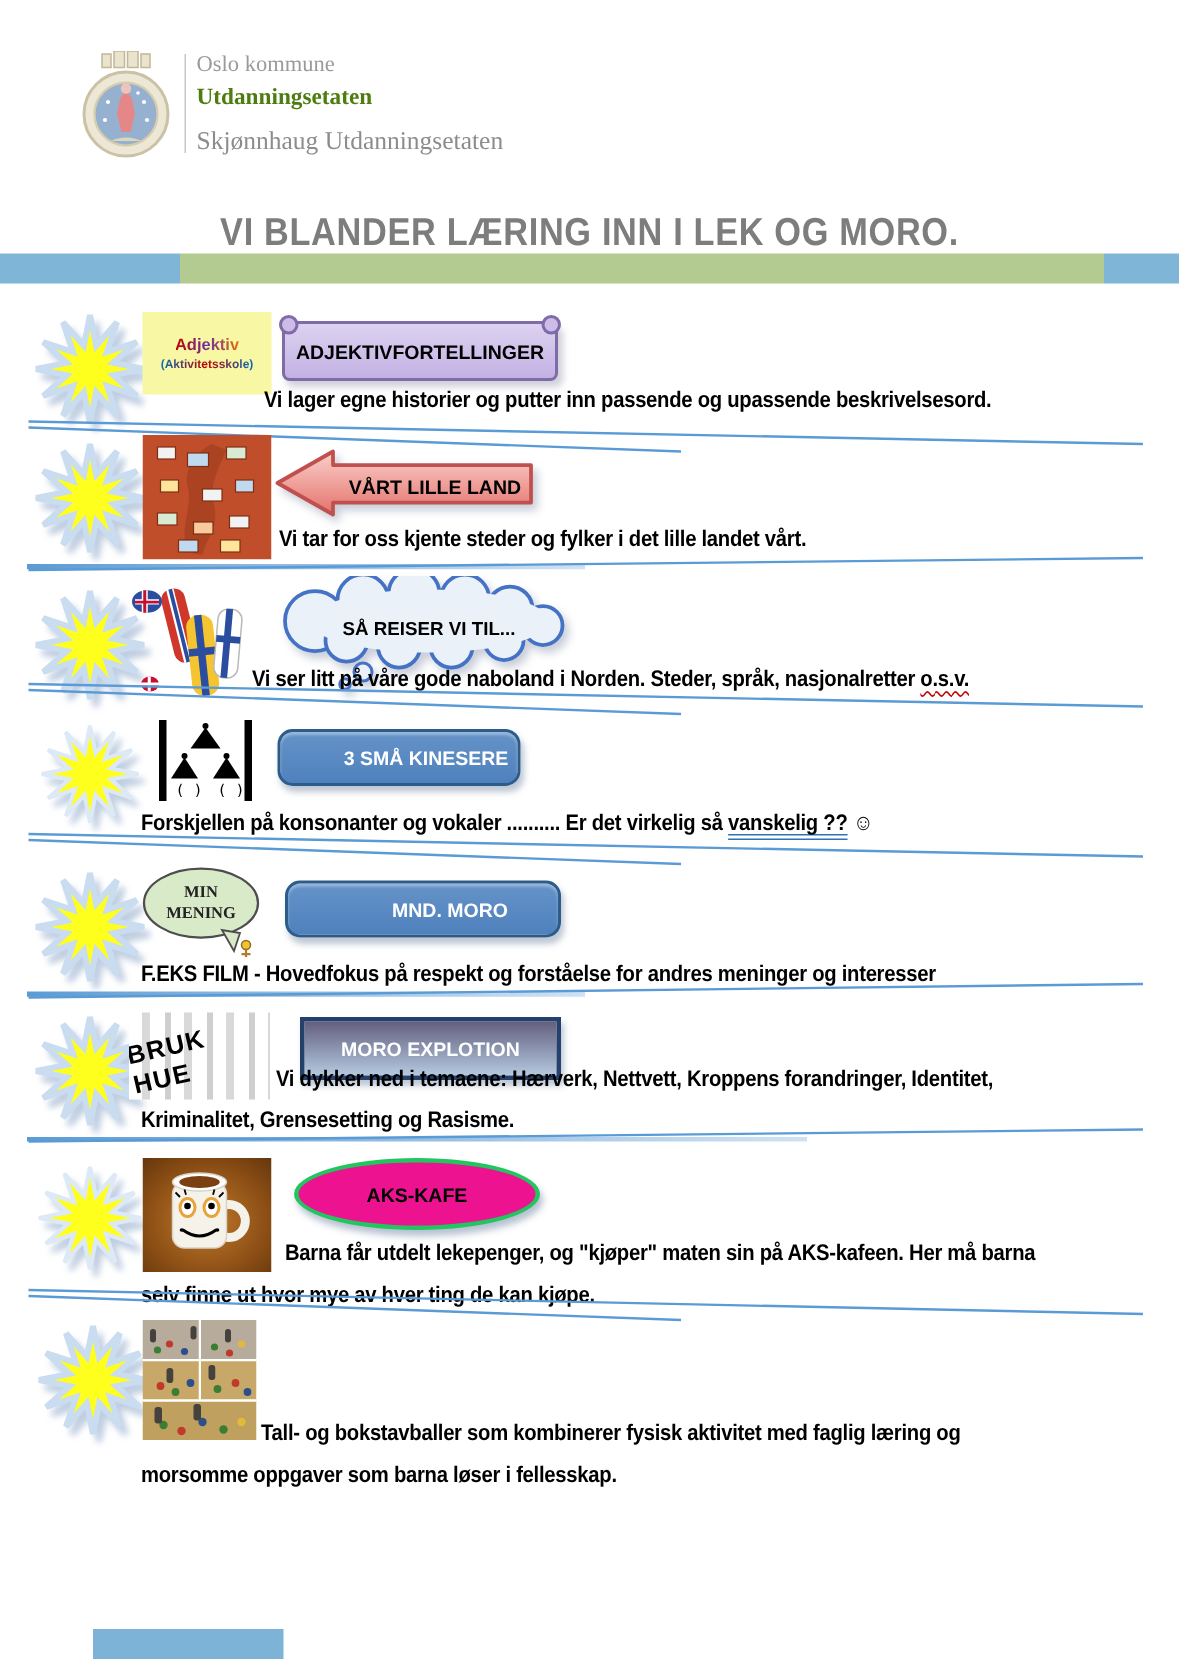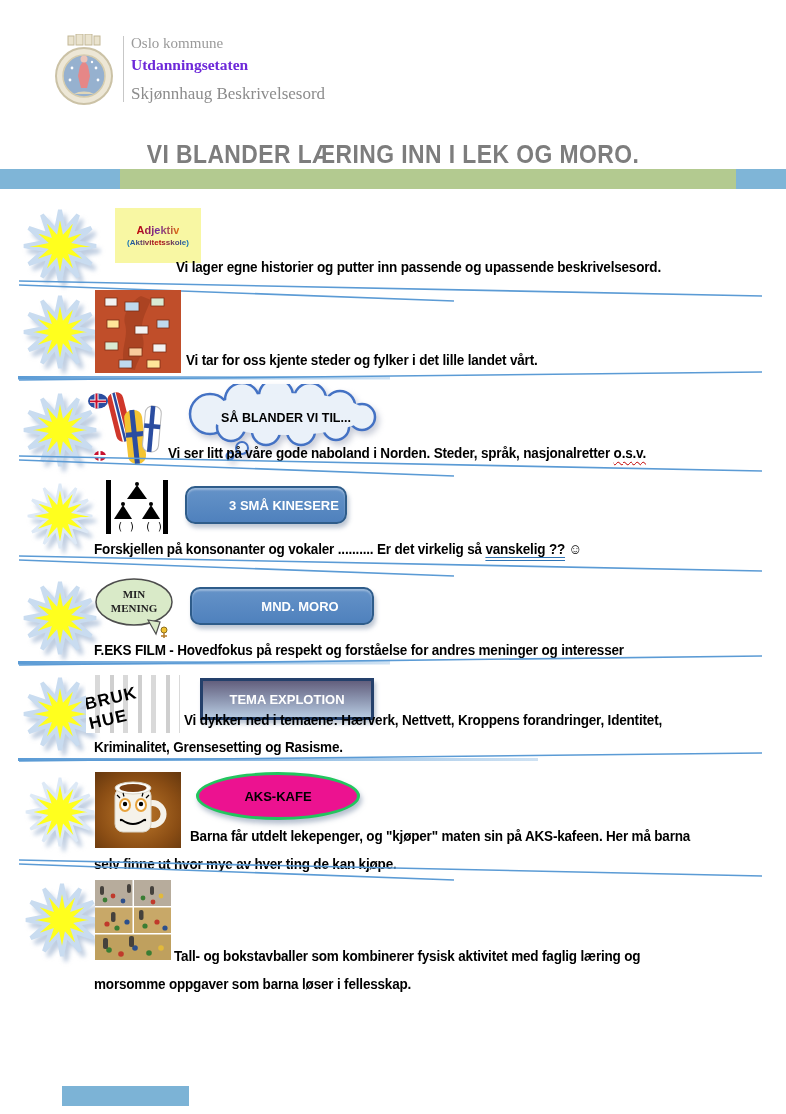--- a/index.html
+++ b/index.html
@@ -35,21 +35,21 @@
     inset 0 2px 2px rgba(255,255,255,.35);}
   .blue-rect .banner-label{color:#fff;padding-left:36px;}
   .mind-rect{position:absolute;background:linear-gradient(180deg,#635f7d 0%,#8b94af 50%,#b6c9df 100%);
     border:3px solid #24406b;box-shadow:2px 4px 4px rgba(110,130,160,.45);}
   .mind-rect .banner-label{color:#fff;}
   .aks-ellipse{position:absolute;background:#ec1290;border:3px solid #22c55e;border-radius:50%;
     box-shadow:2px 4px 5px rgba(110,130,160,.5);}
   .arrow-wrap{position:absolute;filter:drop-shadow(3px 4px 3px rgba(120,130,160,.4));}
   
   .img-box{position:absolute;overflow:hidden;}
-  .adjektiv-box{background:#f8f7a3;display:flex;flex-direction:column;align-items:center;justify-content:center;gap:2px;margin-left:20px;}
+  .adjektiv-box{background:#f8f7a3;display:flex;flex-direction:column;align-items:center;justify-content:center;gap:2px;}
   .adjektiv-l1{font:bold 11px "Liberation Sans",sans-serif;
     background-image:linear-gradient(90deg,#c00000,#7030a0,#e36c09);-webkit-background-clip:text;background-clip:text;color:transparent;}
   .adjektiv-l2{font:bold 8px "Liberation Sans",sans-serif;
     background-image:linear-gradient(90deg,#0070c0,#c00000,#0070c0);-webkit-background-clip:text;background-clip:text;color:transparent;}
   .bruk-box{background:repeating-linear-gradient(90deg,#fff 0 9px,#d9d9d9 9px 14px,#fff 14px 24px,#cfcfcf 24px 28px);
     display:flex;align-items:center;justify-content:center;}
   .bruk-text{font:bold 17px "Liberation Sans",sans-serif;color:#000;transform:rotate(-13deg);letter-spacing:1px;}
   
   .divider{position:absolute;left:18px;width:748px;height:26px;}
   .dl{stroke:#5b9bd5;stroke-width:1.6;fill:none;}
@@ -93,22 +93,22 @@
     <g fill="#fff">
         <circle cx="20" cy="34" r="1.4"></circle>
         <circle cx="44" cy="34" r="1.4"></circle>
       <circle cx="18" cy="46" r="1.4"></circle>
         <circle cx="46" cy="46" r="1.4"></circle>
         <circle cx="40" cy="28" r="1.2"></circle>
       </g>
   </svg>
   <div class="vline" style="left:123px;top:36px;height:66px"></div>
   <div class="hdr-text" style="left:131px;top:35px;font-size:15px">Oslo kommune</div>
-  <div class="hdr-text" style="left:131px;top:56px;font-size:15.5px;font-weight:bold;color:#6d28d9">Utdanningsetaten</div>
-  <div class="hdr-text" style="left:131px;top:84px;font-size:17px;color:#8c8c8c">Skjønnhaug Beskrivelsesord</div>
+  <div class="hdr-text" style="left:131px;top:56px;font-size:15.5px;font-weight:bold;color:#4d7c0f">Utdanningsetaten</div>
+  <div class="hdr-text" style="left:131px;top:84px;font-size:17px;color:#8c8c8c">Skjønnhaug Utdanningsetaten</div>
 
   <div class="page-title">VI BLANDER LÆRING INN I LEK OG MORO.</div>
   <div class="band"></div>
 
   <svg class="star" style="left:22px;top:208px" width="76" height="76" viewBox="0 0 76 76">
       <polygon points="38,2 42.1,22.5 56,6.8 49.3,26.7 69.2,20 53.5,33.9 74,38 53.5,42.1 69.2,56 49.3,49.3 56,69.2 42.1,53.5 38,74 33.9,53.5 20,69.2 26.7,49.3 6.8,56 22.5,42.1 2,38 22.5,33.9 6.8,20 26.7,26.7 20,6.8 33.9,22.5" fill="#ffff1e" stroke="#c9dcf0" stroke-width="4"></polygon>
     </svg>
   <svg class="star" style="left:22px;top:294px" width="76" height="76" viewBox="0 0 76 76">
       <polygon points="38,2 42.1,22.5 56,6.8 49.3,26.7 69.2,20 53.5,33.9 74,38 53.5,42.1 69.2,56 49.3,49.3 56,69.2 42.1,53.5 38,74 33.9,53.5 20,69.2 26.7,49.3 6.8,56 22.5,42.1 2,38 22.5,33.9 6.8,20 26.7,26.7 20,6.8 33.9,22.5" fill="#ffff1e" stroke="#c9dcf0" stroke-width="4"></polygon>
     </svg>
@@ -127,20 +127,23 @@
   <svg class="star" style="left:24px;top:776px" width="72" height="72" viewBox="0 0 76 76">
       <polygon points="38,2 42.1,22.5 56,6.8 49.3,26.7 69.2,20 53.5,33.9 74,38 53.5,42.1 69.2,56 49.3,49.3 56,69.2 42.1,53.5 38,74 33.9,53.5 20,69.2 26.7,49.3 6.8,56 22.5,42.1 2,38 22.5,33.9 6.8,20 26.7,26.7 20,6.8 33.9,22.5" fill="#ffff1e" stroke="#dde9f6" stroke-width="3"></polygon>
     </svg>
   <svg class="star" style="left:24px;top:882px" width="76" height="76" viewBox="0 0 76 76">
       <polygon points="38,2 42.1,22.5 56,6.8 49.3,26.7 69.2,20 53.5,33.9 74,38 53.5,42.1 69.2,56 49.3,49.3 56,69.2 42.1,53.5 38,74 33.9,53.5 20,69.2 26.7,49.3 6.8,56 22.5,42.1 2,38 22.5,33.9 6.8,20 26.7,26.7 20,6.8 33.9,22.5" fill="#ffff1e" stroke="#c9dcf0" stroke-width="4"></polygon>
     </svg>
 
   <div class="img-box adjektiv-box" style="left:95px;top:208px;width:86px;height:55px">
     <span class="adjektiv-l1">Adjektiv</span>
     <span class="adjektiv-l2">(Aktivitetsskole)</span>
+  </div>
+  <div class="scroll-banner" style="left:188px;top:214px;width:180px;height:36px">
+    <div class="banner-label">ADJEKTIVFORTELLINGER</div>
   </div>
   <div class="bline" style="left:176px;top:258px">Vi lager egne historier og putter inn passende og upassende beskrivelsesord.</div>
 
   <div class="divider" style="top:278px">
     <svg width="748" height="26" viewBox="0 0 748 26" preserveAspectRatio="none">
         <path class="dl" d="M1,3 L744,18"></path>
         <path class="dl" d="M1,7 L436,23"></path>
       </svg>
   </div>
 
@@ -154,20 +157,26 @@
         <rect x="12" y="30" width="12" height="8" fill="#ffe599"></rect>
       <rect x="40" y="36" width="13" height="8" fill="#f2f2f2"></rect>
         <rect x="62" y="30" width="12" height="8" fill="#bfd9ee"></rect>
       <rect x="10" y="52" width="13" height="8" fill="#d9ead3"></rect>
         <rect x="34" y="58" width="13" height="8" fill="#f9cb9c"></rect>
       <rect x="58" y="54" width="13" height="8" fill="#f2f2f2"></rect>
         <rect x="24" y="70" width="13" height="8" fill="#bfd9ee"></rect>
       <rect x="52" y="70" width="13" height="8" fill="#ffe599"></rect>
     </g>
   </svg>
+  <div class="arrow-wrap" style="left:182px;top:296px">
+    <svg width="176" height="52" viewBox="0 0 176 52">
+      <polygon points="3,26 40,5 40,14 172,14 172,39 40,39 40,47" fill="url(#arrowG)" stroke="#c0504d" stroke-width="2.5" stroke-linejoin="round"></polygon>
+    </svg>
+    <div class="banner-label" style="left:40px">VÅRT LILLE LAND</div>
+  </div>
   <div class="bline" style="left:186px;top:351px">Vi tar for oss kjente steder og fylker i det lille landet vårt.</div>
 
   <div class="divider" style="top:368px">
     <svg width="748" height="26" viewBox="0 0 748 26" preserveAspectRatio="none">
         <rect x="0" y="8" width="372" height="3.5" fill="url(#divFade)"></rect>
         <path class="dl" d="M1,12 L744,4"></path>
       </svg>
   </div>
 
   <svg class="img-box" style="left:86px;top:388px" width="84" height="80" viewBox="0 0 84 80">
@@ -208,21 +217,21 @@
           <circle cx="121" cy="47" r="14"></circle>
           <circle cx="86" cy="47" r="14"></circle>
           <circle cx="51" cy="43" r="14"></circle>
       </g>
       <ellipse cx="106" cy="30" rx="80" ry="21" fill="#eaf1f9"></ellipse>
       <g fill="#eaf1f9" stroke="#4472c4" stroke-width="2">
         <circle cx="62" cy="64" r="6"></circle>
           <circle cx="50" cy="72" r="3.5"></circle>
       </g>
     </svg>
-    <div class="banner-label" style="top:-14px;font-size:12.5px">SÅ BLANDER VI TIL...</div>
+    <div class="banner-label" style="top:-14px;font-size:12.5px">SÅ REISER VI TIL...</div>
   </div>
   <div class="bline" style="left:168px;top:444px"><span>Vi ser litt på våre gode naboland i Norden. Steder, språk, nasjonalretter </span><span class="wavy-red">o.s.v.</span></div>
 
   <div class="divider" style="top:453px">
     <svg width="748" height="26" viewBox="0 0 748 26" preserveAspectRatio="none">
         <path class="dl" d="M1,3 L744,18"></path>
         <path class="dl" d="M1,7 L436,23"></path>
       </svg>
   </div>
 
@@ -268,21 +277,21 @@
     <svg width="748" height="26" viewBox="0 0 748 26" preserveAspectRatio="none">
         <rect x="0" y="9" width="372" height="3.5" fill="url(#divFade)"></rect>
         <path class="dl" d="M1,13 L744,4"></path>
       </svg>
   </div>
 
   <div class="img-box bruk-box" style="left:86px;top:675px;width:94px;height:58px">
     <span class="bruk-text">BRUK HUE</span>
   </div>
   <div class="mind-rect" style="left:200px;top:678px;width:168px;height:36px">
-    <div class="banner-label">TEMA EXPLOTION</div>
+    <div class="banner-label">MORO EXPLOTION</div>
   </div>
   <div class="bline" style="left:184px;top:711px">Vi dykker ned i temaene: Hærverk, Nettvett, Kroppens forandringer, Identitet,</div>
   <div class="bline" style="left:94px;top:738px">Kriminalitet, Grensesetting og Rasisme.</div>
 
   <div class="divider" style="top:749px">
     <svg width="748" height="26" viewBox="0 0 748 26" preserveAspectRatio="none">
         <rect x="0" y="9" width="520" height="3" fill="url(#divFade)"></rect>
         <path class="dl" d="M1,12 L744,4"></path>
       </svg>
   </div>

